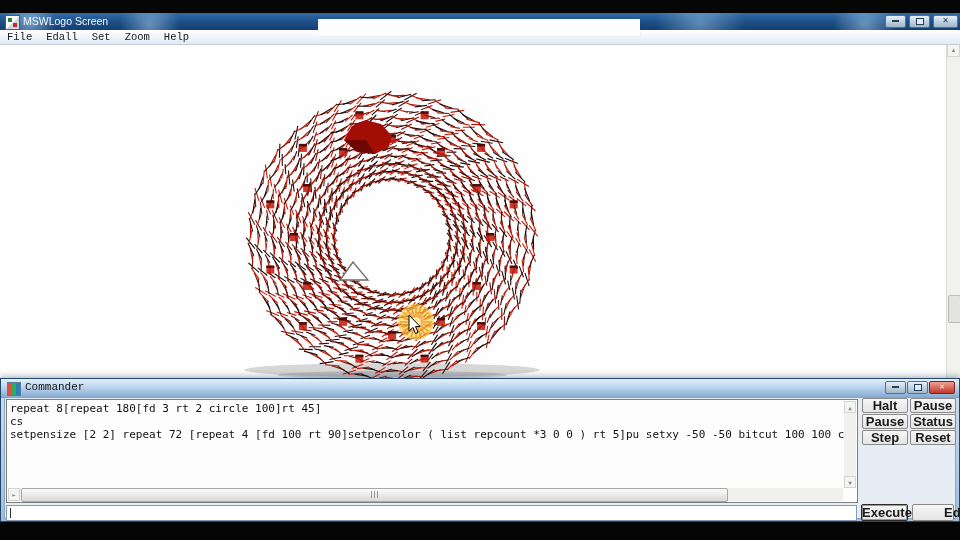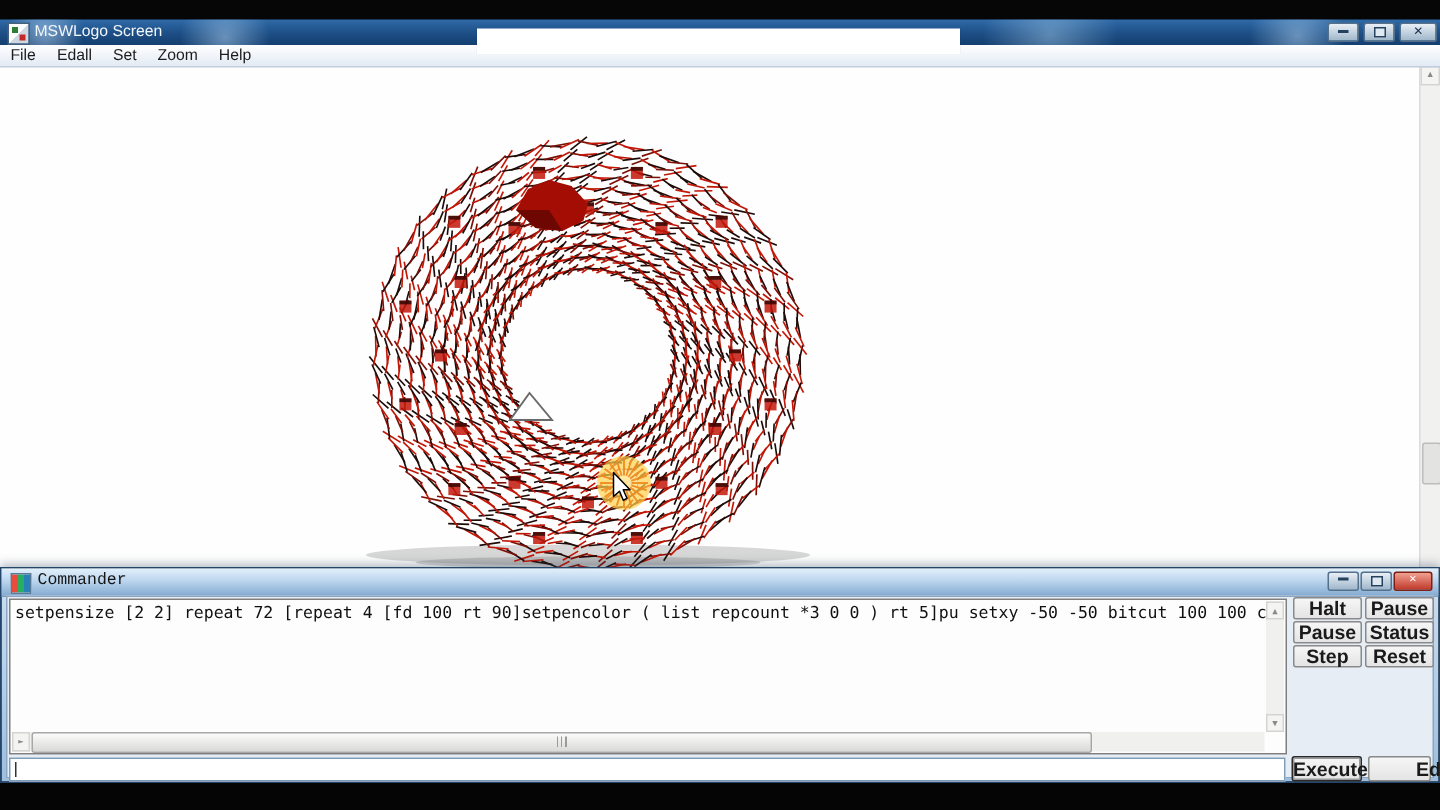--- a/index.html
+++ b/index.html
@@ -32,21 +32,21 @@
   .ctrl .mini{display:inline-block;width:7px;height:2px;background:#24415e;margin-bottom:1px;}
   .ctrl .rest{display:inline-block;width:6px;height:5px;border:1px solid #24415e;background:#dfe9f2;margin-top:2px;}
   .c-min{left:885px;width:19px;} .c-max{left:909px;width:19px;} .c-close{left:933px;width:23px;}
   .c-close2{background:linear-gradient(180deg,#f0a090,#c0392b)!important;color:#fff!important;border-color:#7e2013!important;}
 
   .overlay-white{left:318px;top:19px;width:322px;height:17px;background:#fff;box-shadow:0 0 1px rgba(0,0,0,.15);z-index:6;}
 
   .menubar{left:0;top:30px;width:960px;height:14px;
     background:linear-gradient(180deg,#ffffff,#e2eaf4);border-bottom:1px solid #c2cedc;
     font-size:10.5px;color:#1c1c1c;display:flex;align-items:center;z-index:5;}
-  .menubar span{padding:0 7px;cursor:default;}
+  .menubar span{padding:0 7px;cursor:default;font-family:Liberation Mono, monospace;}
 
   .canvas{left:0;top:44px;width:960px;height:335px;background:#fefefe;}
   #canvas-art{position:absolute;left:0;top:0;}
 
   .vscroll-main{left:946px;top:44px;width:13px;height:335px;background:#f1f1ef;border-left:1px solid #dcdcda;}
   .sb-btn{position:absolute;left:0;width:13px;height:13px;background:#f4f4f2;border:1px solid #d4d4d2;
     color:#8a8a8a;font-size:6px;line-height:11px;text-align:center;box-sizing:border-box;}
   .vthumb-main{position:absolute;left:1px;top:251px;width:11px;height:26px;background:#e3e3e1;
     border:1px solid #bcbcba;border-radius:2px;}
 
@@ -1943,20 +1943,22 @@
     <span class="cmd-icon"></span>
     <span class="ttl">Commander</span>
     <span class="ctrl" style="left:884px;top:2px;width:19px;"><span class="mini"></span></span>
     <span class="ctrl" style="left:906px;top:2px;width:19px;"><span class="rest"></span></span>
     <span class="ctrl c-close2" style="left:928px;top:2px;width:24px;">✕</span>
   </div>
   <div class="cmd-body"></div>
 
   <div class="abs history">
     <div class="pad"></div>
+    <div class="line">repeat 8[repeat 180[fd 3 rt 2 circle 100]rt 45]</div>
+    <div class="line">cs</div>
     <div class="line">setpensize [2 2] repeat 72 [repeat 4 [fd 100 rt 90]setpencolor ( list repcount *3 0 0 ) rt 5]pu setxy -50 -50 bitcut 100 100 cs pu repeat 36 [fd 150</div>
     <div class="hscroll">
       <span class="sb-btn hs-left">◄</span>
       <span class="hs-thumb">
           <span class="hs-grip"></span>
         </span>
       <span class="sb-btn hs-right">►</span>
     </div>
     <div class="vscroll-hist">
       <span class="sb-btn vs-up">▲</span>

